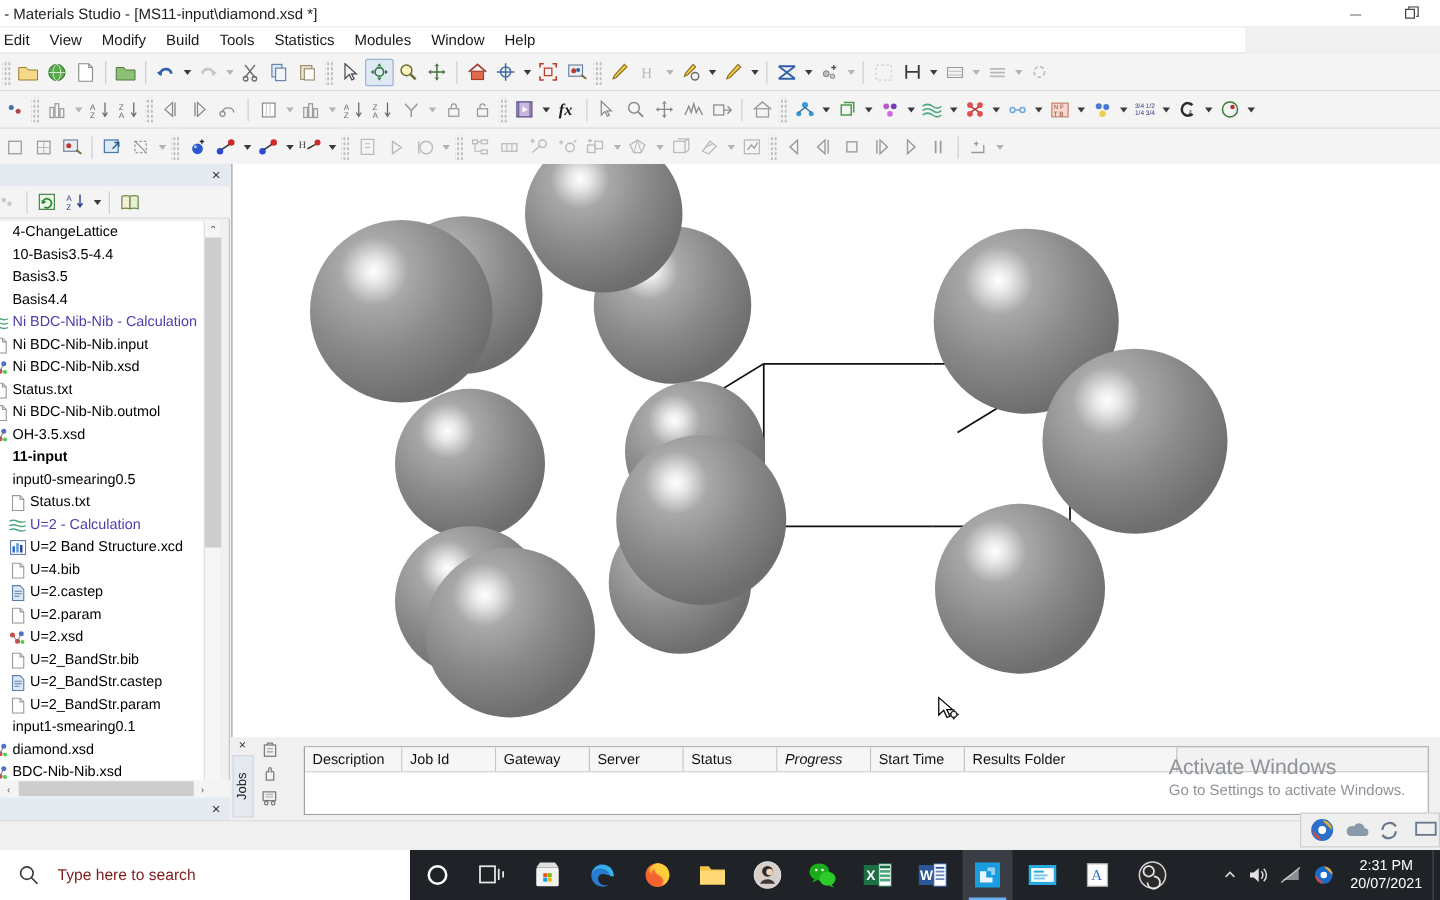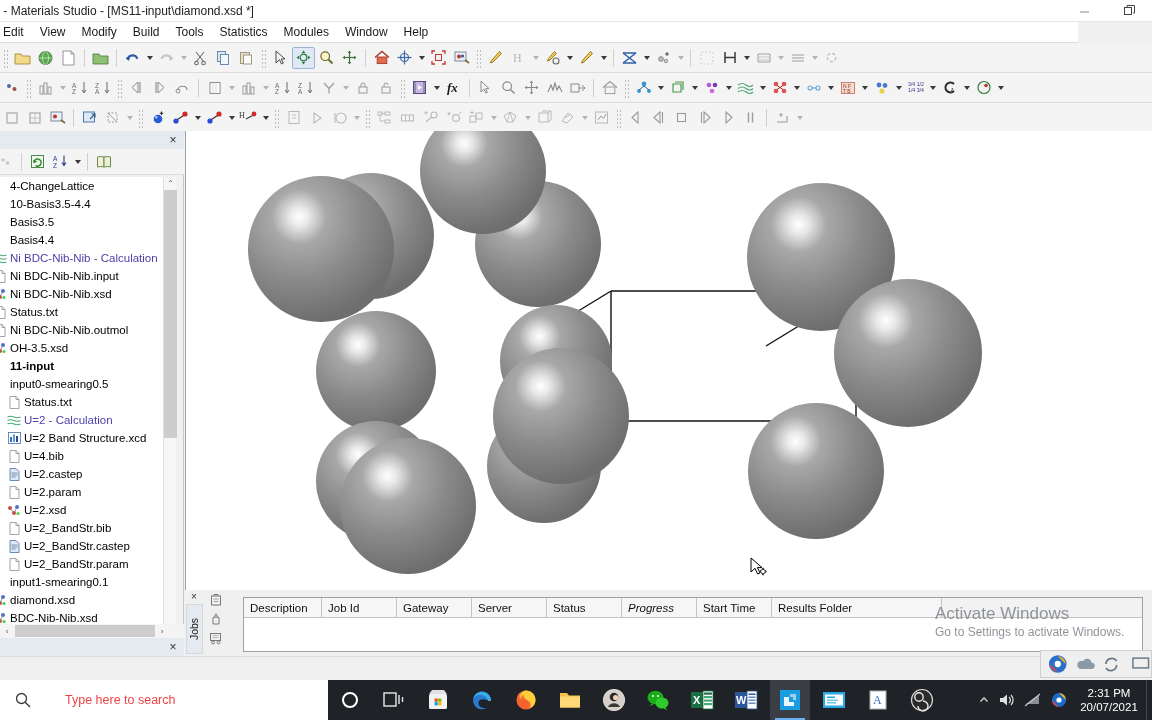--- a/index.html
+++ b/index.html
@@ -29,21 +29,21 @@
   }
   .winbtns { position: absolute; right: 0; top: 0; height: 22px; display: flex; }
   .winbtn {
     width: 45px; height: 22px; display: flex; align-items: center; justify-content: center;
     font-size: 11px; color: #444;
   }
   .winbtn svg { display:block; }
 
   
   .menubar {
-    position: absolute; left: 0; top: 22px; width: 1078px; height: 21px;
+    position: absolute; left: 0; top: 22px; width: 996px; height: 21px;
     background: #ffffff; display: flex; align-items: center;
     border-bottom: 1px solid #dedede;
   }
   .menuitem {
     font-size: 12px; color: #1a1a1a; padding: 2px 8px; white-space: nowrap;
   }
   .menuitem:first-child { margin-left: -5px; }
 
   
   .toolrow {
@@ -189,21 +189,21 @@
   
   .taskbar {
     position: absolute; left: 0; bottom: 0; width: 1152px; height: 40px;
     background: #1f2226;
   }
   .tb-search {
     position: absolute; left: 0; top: 0; width: 328px; height: 40px;
     background: #ffffff; display: flex; align-items: center;
   }
   .tb-search .sicon { width: 46px; display:flex; align-items:center; justify-content:center; }
-  .tb-search .stext { font-size: 12.5px; color: #ef4444; margin-left: 19px; }
+  .tb-search .stext { font-size: 12.5px; color: #7f1d1d; }
   .tb-apps {
     position: absolute; left: 330px; top: 0; height: 40px;
     display: flex; align-items: center; gap: 4px;
   }
   .tapp { width: 40px; height: 40px; display:flex; align-items:center; justify-content:center; position: relative;}
   .tapp.active { background: #3a3e44; }
   .tapp.active::after { content:""; position:absolute; bottom:0; left:5px; width:30px; height:2px; background:#6ab0f3;}
   .tb-right {
     position: absolute; right: 0; top: 0; height: 40px; display: flex; align-items: flex-start;
   }

